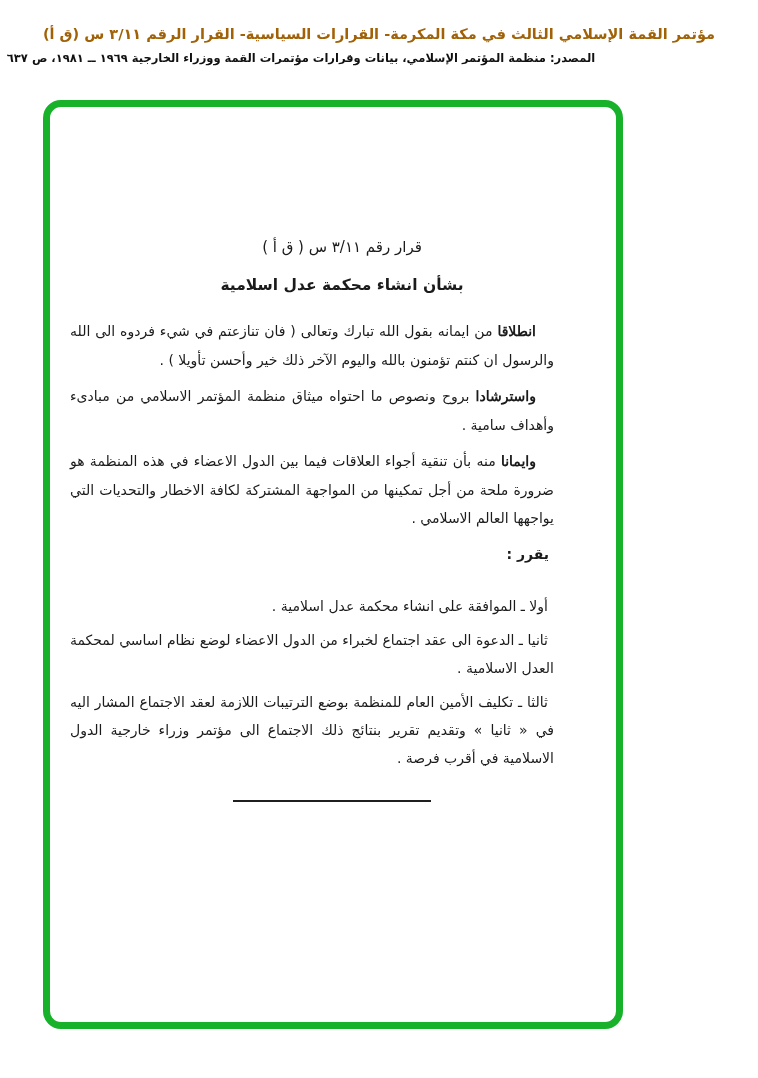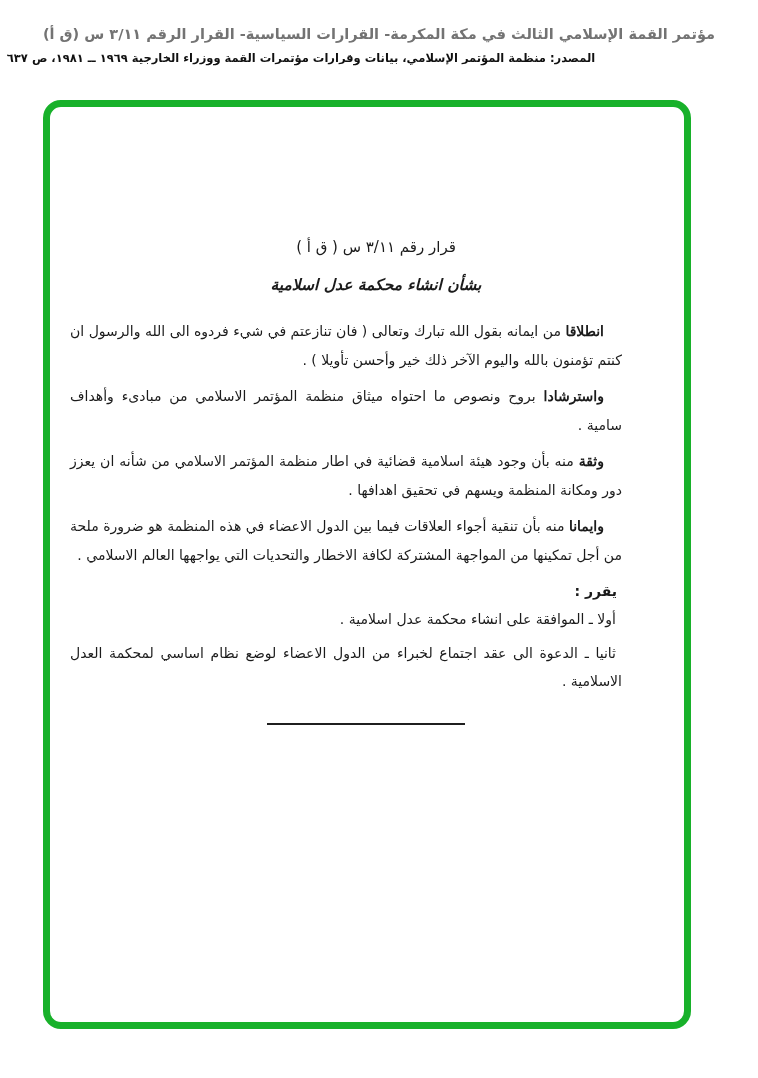--- a/index.html
+++ b/index.html
@@ -3,51 +3,51 @@
 <meta charset="utf-8">
 <style>
   html,body{margin:0;padding:0;}
   body{
     width:758px;height:1078px;background:#ffffff;position:relative;overflow:hidden;
     font-family:"DejaVu Sans",sans-serif;color:#1b1b1b;
   }
   
   .page-header{position:absolute;top:26px;left:0;right:0;text-align:center;}
   .hdr-line1{
-    font-size:14.5px;font-weight:bold;letter-spacing:0;color:#737373;
+    font-size:14.5px;font-weight:bold;letter-spacing:0;color:#a16207;
     white-space:nowrap;
   }
   .hdr-line2{
     margin-top:9px;font-size:11.5px;font-weight:bold;color:#111;
     white-space:nowrap;transform:translateX(-78px);
   }
   
   .doc-frame{
-    position:absolute;left:43px;top:100px;width:648px;height:929px;
+    position:absolute;left:43px;top:100px;width:580px;height:929px;
     box-sizing:border-box;border:7px solid #18b12a;border-radius:18px;
     background:#ffffff;
   }
   .doc-content{
     box-sizing:border-box;height:100%;
     padding:126px 62px 0 20px; 
     font-size:14px;line-height:28px;
   }
   .doc-title1{
     text-align:center;position:relative;left:30px;
     font-size:15px;margin:0 0 10px 0;
   }
   .doc-title2{
     text-align:center;position:relative;left:30px;
-    font-size:15.5px;font-weight:bold;margin:0 0 18px 0;font-style:italic;
+    font-size:15.5px;font-weight:bold;margin:0 0 18px 0;
   }
   p.para{
     margin:0 0 8px 0;text-align:justify;text-indent:18px;
   }
   p.para b{font-weight:bold;font-family:Liberation Serif, serif;}
-  .decides{font-weight:bold;text-indent:5px;margin:2px 0 0 0;}
+  .decides{font-weight:bold;text-indent:5px;margin:2px 0 24px 0;}
   p.decision{
     margin:0 0 6px 0;text-align:justify;text-indent:6px;
   }
   .end-rule{
     width:198px;border:0;border-top:2px solid #1f1f1f;
     margin:28px auto 0 auto;position:relative;left:20px;
   }
 </style>
 </head>
 <body>
@@ -62,24 +62,24 @@
 
     <div class="doc-title1">قرار رقم ٣/١١ س ( ق أ )</div>
     <div class="doc-title2">بشأن انشاء محكمة عدل اسلامية</div>
 
 
     <p class="para"><b>انطلاقا</b><span> من ايمانه بقول الله تبارك وتعالى ( فان تنازعتم في شيء فردوه الى الله والرسول ان كنتم تؤمنون بالله واليوم الآخر ذلك خير وأحسن تأويلا ) .</span></p>
 
     <p class="para"><b>واسترشادا</b><span> بروح ونصوص ما احتواه ميثاق منظمة المؤتمر الاسلامي من مبادىء وأهداف سامية .</span></p>
 
 
-    <p class="para"><b>وثقة</b><span> منه بأن وجود هيئة اسلامية قضائية في اطار منظمة المؤتمر الاسلامي من شأنه ان يعزز دور ومكانة المنظمة ويسهم في تحقيق اهدافها .</span></p>
 
     <p class="para"><b>وايمانا</b><span> منه بأن تنقية أجواء العلاقات فيما بين الدول الاعضاء في هذه المنظمة هو ضرورة ملحة من أجل تمكينها من المواجهة المشتركة لكافة الاخطار والتحديات التي يواجهها العالم الاسلامي .</span></p>
 
     <div class="decides">يقرر :</div>
 
     <p class="decision">أولا ـ الموافقة على انشاء محكمة عدل اسلامية .</p>
     <p class="decision">ثانيا ـ الدعوة الى عقد اجتماع لخبراء من الدول الاعضاء لوضع نظام اساسي لمحكمة العدل الاسلامية .</p>
+    <p class="decision">ثالثا ـ تكليف الأمين العام للمنظمة بوضع الترتيبات اللازمة لعقد الاجتماع المشار اليه في « ثانيا » وتقديم تقرير بنتائج ذلك الاجتماع الى مؤتمر وزراء خارجية الدول الاسلامية في أقرب فرصة .</p>
 
     <hr class="end-rule">
   </div>
 </div>
 
 </body></html>

